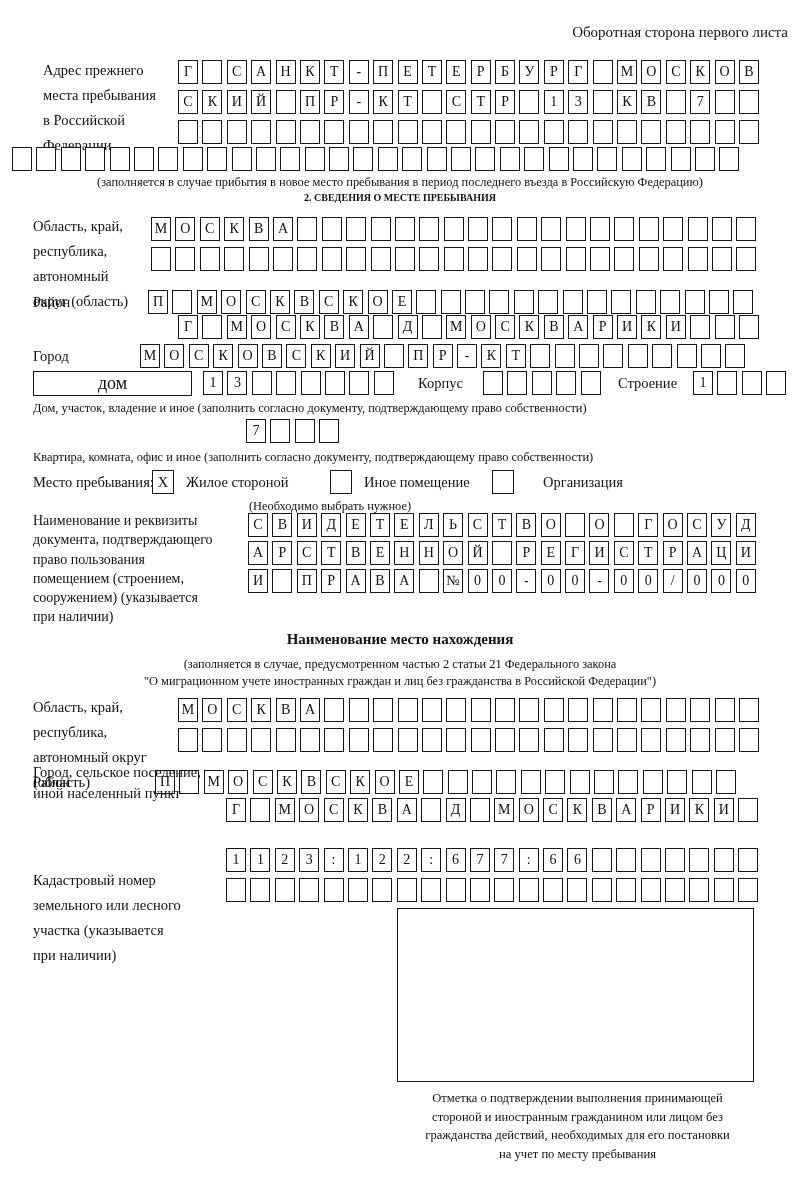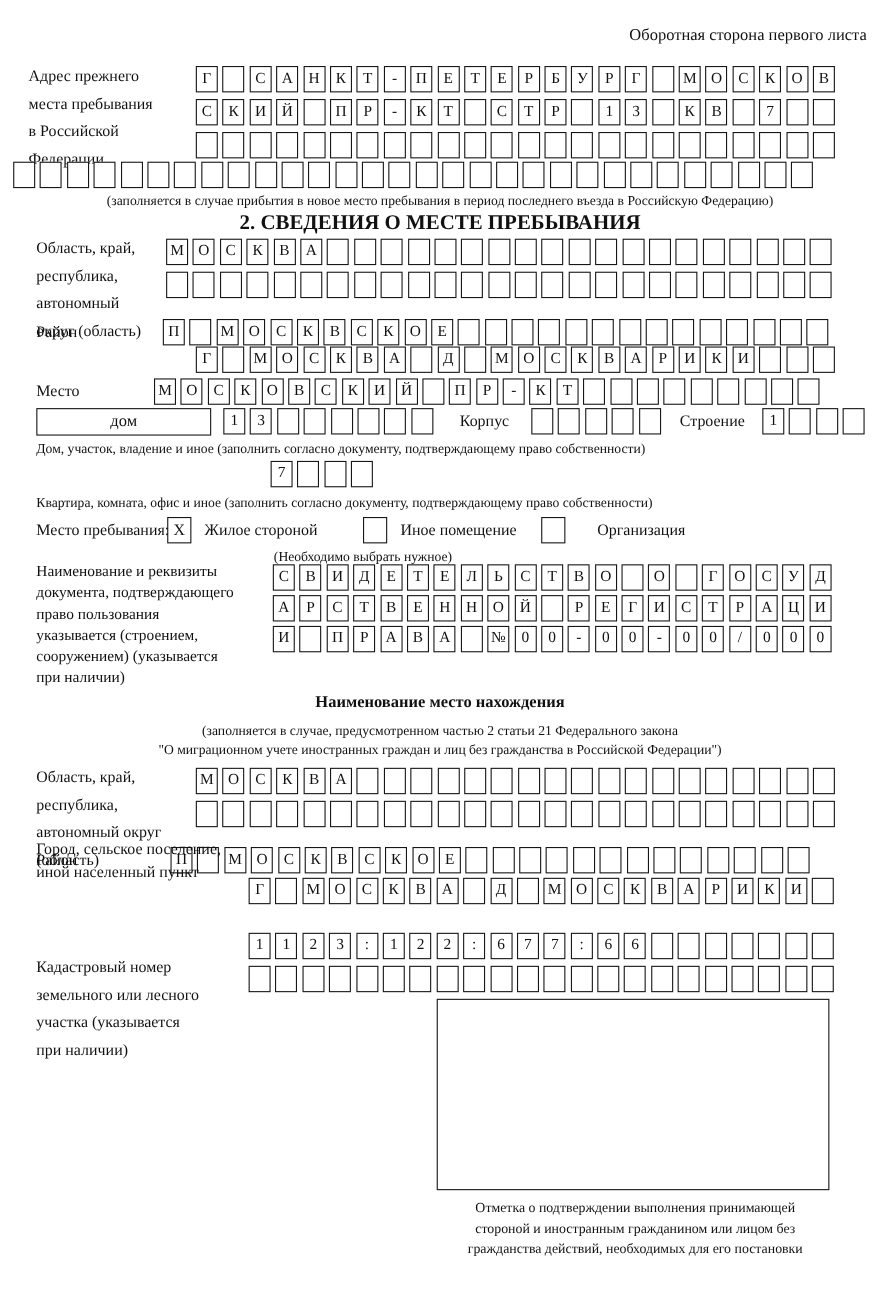--- a/index.html
+++ b/index.html
@@ -10,32 +10,32 @@
   .lbl2{font-size:14.5px;line-height:21px;}
   .one{font-size:14.5px;line-height:20px;}
   .note{font-size:12.4px;line-height:17px;}
   .b{font-weight:bold;}
   .ctr{left:0;width:800px;text-align:center;}
   .boxrow{display:flex;gap:4.4px;}
   .cbox{width:18px;height:22px;border:1.6px solid #161616;text-align:center;
         font-size:14px;line-height:22px;flex:0 0 auto;background:#fff;}
   .chk{width:20px;height:22px;border:1.6px solid #161616;text-align:center;
        font-size:14.5px;line-height:22px;}
-  .rectlbl{border:1.6px solid #161616;height:23px;line-height:23px;text-align:center;font-size:15px;}
+  .rectlbl{border:1.6px solid #161616;height:23px;line-height:23px;text-align:center;font-size:18px;}
   .stamp{border:1.6px solid #161616;background:#fff;}
   .capt{font-size:12.6px;line-height:18.5px;text-align:center;}
 </style>
 </head>
 <body>
 
 <div id="page">
 
   <div class="abs" style="top:24px;right:60px;font-size:15px;">Оборотная сторона первого листа</div>
 
-  <div class="abs lbl" style="left:26px;top:58px;">
+  <div class="abs lbl" style="left:43px;top:58px;">
       <div>Адрес прежнего</div>
       <div>места пребывания</div>
       <div>в Российской</div>
       <div>Федерации</div>
     </div>
   <div class="abs boxrow" style="left:178px;top:60px;">
       <span class="cbox">Г</span>
       <span class="cbox"></span>
       <span class="cbox">С</span>
       <span class="cbox">А</span>
@@ -139,21 +139,21 @@
       <span class="cbox"></span>
       <span class="cbox"></span>
       <span class="cbox"></span>
       <span class="cbox"></span>
       <span class="cbox"></span>
       <span class="cbox"></span>
       <span class="cbox"></span>
     </div>
   <div class="abs note ctr" style="top:174px;">(заполняется в случае прибытия в новое место пребывания в период последнего въезда в Российскую Федерацию)</div>
 
-  <div class="abs b ctr" style="top:192px;font-size:19px;">2. СВЕДЕНИЯ О МЕСТЕ ПРЕБЫВАНИЯ</div>
+  <div class="abs b ctr" style="top:192px;font-size:10px;">2. СВЕДЕНИЯ О МЕСТЕ ПРЕБЫВАНИЯ</div>
 
   <div class="abs lbl" style="left:33px;top:214px;">
       <div>Область, край,</div>
       <div>республика,</div>
       <div>автономный</div>
       <div>округ (область)</div>
     </div>
   <div class="abs boxrow" style="left:151px;top:217px;">
       <span class="cbox">М</span>
       <span class="cbox">О</span>
@@ -258,21 +258,21 @@
       <span class="cbox">А</span>
       <span class="cbox">Р</span>
       <span class="cbox">И</span>
       <span class="cbox">К</span>
       <span class="cbox">И</span>
       <span class="cbox"></span>
       <span class="cbox"></span>
       <span class="cbox"></span>
     </div>
 
-  <div class="abs one" style="left:33px;top:346px;">Место</div>
+  <div class="abs one" style="left:33px;top:346px;">Город</div>
   <div class="abs boxrow" style="left:140px;top:344px;">
       <span class="cbox">М</span>
       <span class="cbox">О</span>
       <span class="cbox">С</span>
       <span class="cbox">К</span>
       <span class="cbox">О</span>
       <span class="cbox">В</span>
       <span class="cbox">С</span>
       <span class="cbox">К</span>
       <span class="cbox">И</span>
@@ -336,21 +336,21 @@
   <div class="abs chk" style="left:330px;top:470px;"></div>
   <div class="abs one" style="left:364px;top:472px;">Иное помещение</div>
   <div class="abs chk" style="left:492px;top:470px;"></div>
   <div class="abs one" style="left:543px;top:472px;">Организация</div>
   <div class="abs note" style="left:0px;top:498px;width:660px;text-align:center;">(Необходимо выбрать нужное)</div>
 
   <div class="abs" style="left:33px;top:511px;font-size:14px;line-height:19.3px;">
       <div>Наименование и реквизиты</div>
       <div>документа, подтверждающего</div>
       <div>право пользования</div>
-      <div>указывается (строением,</div>
+      <div>помещением (строением,</div>
       <div>сооружением) (указывается</div>
       <div>при наличии)</div>
     </div>
   <div class="abs boxrow" style="left:248px;top:513px;">
       <span class="cbox">С</span>
       <span class="cbox">В</span>
       <span class="cbox">И</span>
       <span class="cbox">Д</span>
       <span class="cbox">Е</span>
       <span class="cbox">Т</span>
@@ -592,15 +592,16 @@
       <span class="cbox"></span>
       <span class="cbox"></span>
       <span class="cbox"></span>
     </div>
 
   <div class="abs stamp" style="left:397px;top:908px;width:355px;height:172px;"></div>
   <div class="abs capt" style="left:385px;top:1089px;width:385px;">
       <div>Отметка о подтверждении выполнения принимающей</div>
       <div>стороной и иностранным гражданином или лицом без</div>
       <div>гражданства действий, необходимых для его постановки</div>
+      <div>на учет по месту пребывания</div>
     </div>
 
 </div>
 
 </body></html>

